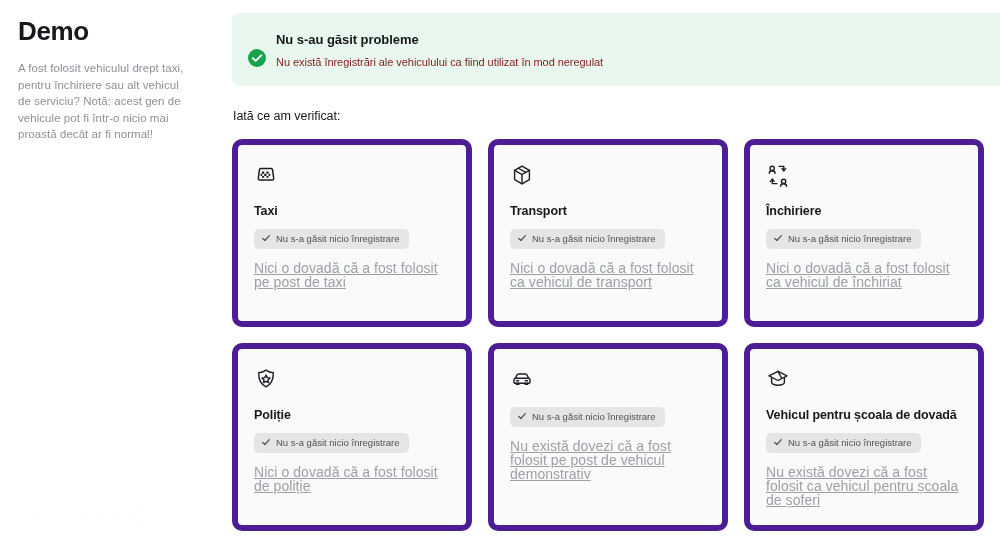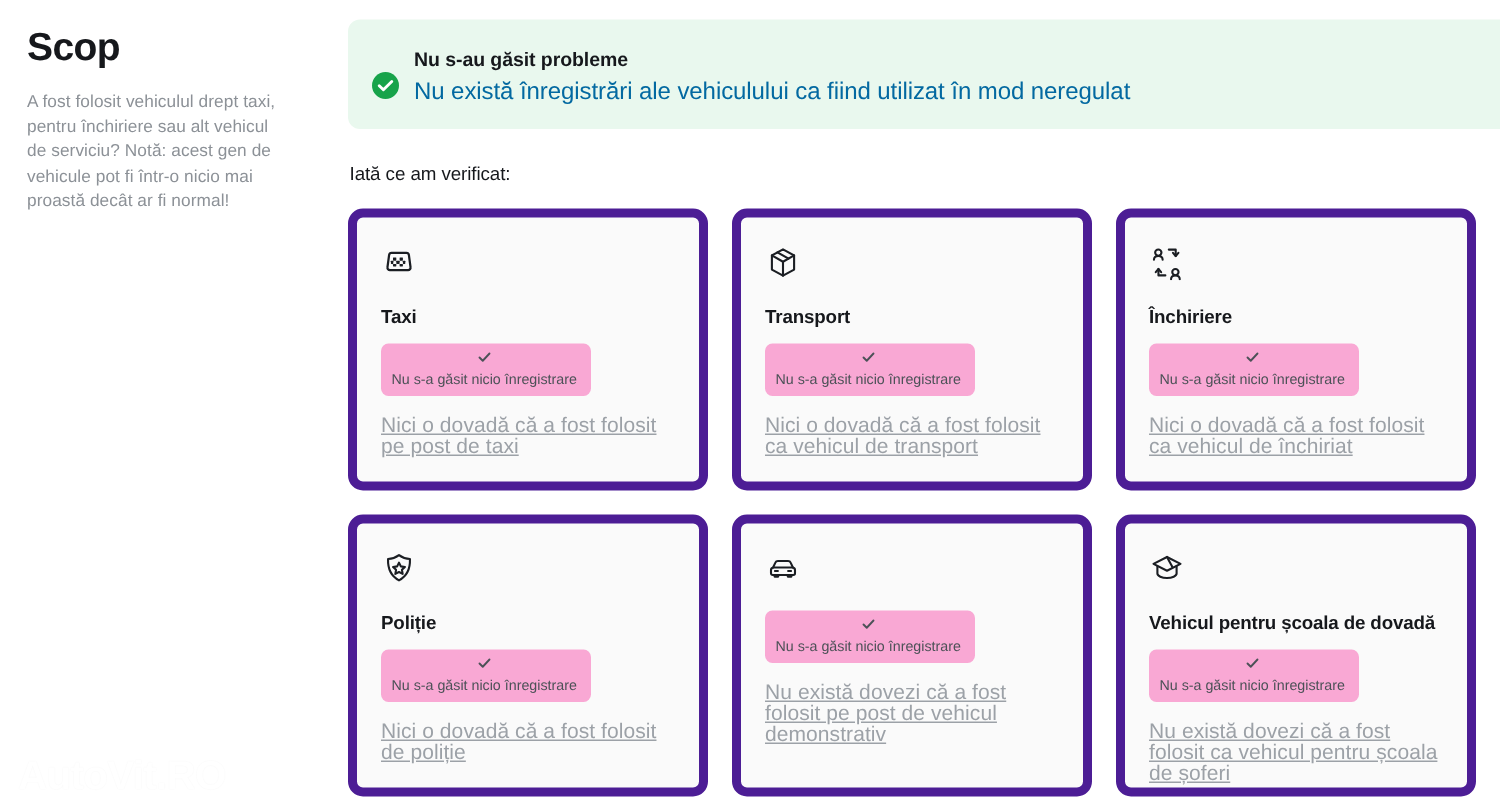--- a/index.html
+++ b/index.html
@@ -35,21 +35,21 @@
   .main { flex: 1; padding: 13px 18px 0 0; }
 
   .banner {
     display: flex; align-items: flex-end; gap: 10px;
     background: #e9f8ee; border-radius: 8px;
     padding: 18px 16px 15px 16px;
     width: 866px;
   }
   .banner-icon { flex: 0 0 18px; margin-top: 1px; }
   .banner-title { font-size: 13px; font-weight: bold; color: #16181c; line-height: 18px; letter-spacing: -0.05px; }
-  .banner-sub { font-size: 16px; color: #0369a1; line-height: 18px; margin-top: 4px; letter-spacing: -0.05px; }
+  .banner-sub { font-size: 11px; color: #7f1d1d; line-height: 18px; margin-top: 4px; letter-spacing: -0.05px; }
 
   .section-title {
     font-size: 12.5px; font-weight: normal; color: #16181c;
     margin: 23px 0 16px 1px; letter-spacing: -0.05px;
   }
 
   .grid {
     display: grid;
     grid-template-columns: repeat(3, 240px);
     gap: 16px;
@@ -62,42 +62,41 @@
     height: 188px;
     padding: 18px 16px 14px 16px;
     display: flex; flex-direction: column;
   }
   .card-icon { height: 26px; margin-bottom: 14px; color: #1b1e23; }
   .card-title {
     font-size: 12.5px; color: #16181c; font-weight: bold;
     letter-spacing: -0.1px; margin-bottom: 10px; line-height: 16px;
   }
   .badge {
-    display: inline-flex; align-items: center; gap: 5px;
-    background: #f9a8d4; border-radius: 5px;
+    display: inline-flex; gap: 5px;
+    background: #e5e5e5; border-radius: 5px;
     padding: 4px 9px 4px 7px;
     font-size: 9.5px; color: #4c5157;
     align-self: flex-start; line-height: 12px; letter-spacing: 0px;
     margin-bottom: 12px;
-    flex-direction: column;
   }
   .badge svg { flex: 0 0 10px; }
   .card-desc {
     font-size: 14px; line-height: 14px; color: #9ca1a7;
     letter-spacing: 0.05px;
     text-decoration: underline;
   }
 </style>
 </head>
 <body>
 
 <div class="page">
 
   <aside class="sidebar">
-    <h1 class="scop-title">Scop</h1>
+    <h1 class="scop-title">Demo</h1>
     <p class="scop-desc">A fost folosit vehiculul drept taxi, pentru închiriere sau alt vehicul de serviciu? Notă: acest gen de vehicule pot fi într-o nicio mai proastă decât ar fi normal!</p>
     <div class="watermark">AutoVit.RO</div>
   </aside>
 
   <main class="main">
 
     <div class="banner">
       <span class="banner-icon">
         <svg width="18" height="18" viewBox="0 0 18 18">
           <circle cx="9" cy="9" r="9" fill="#17a34a"></circle>

